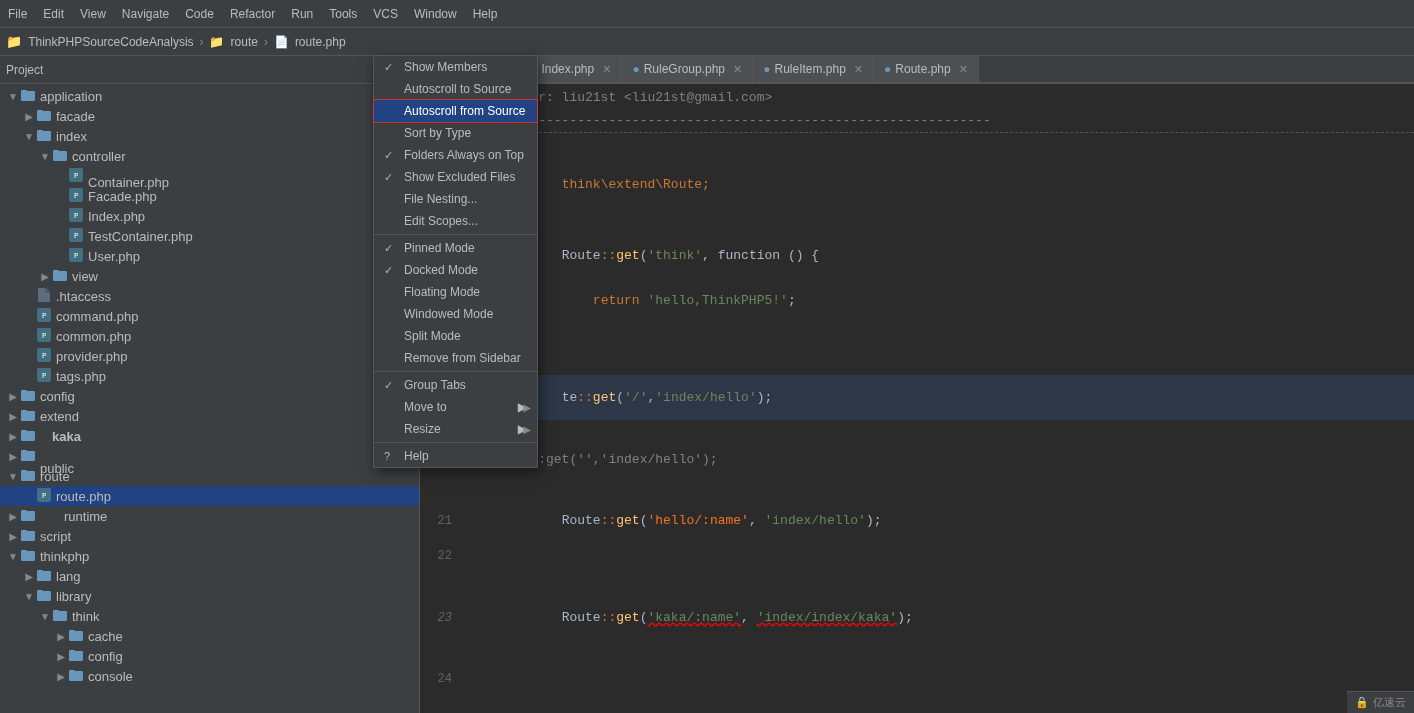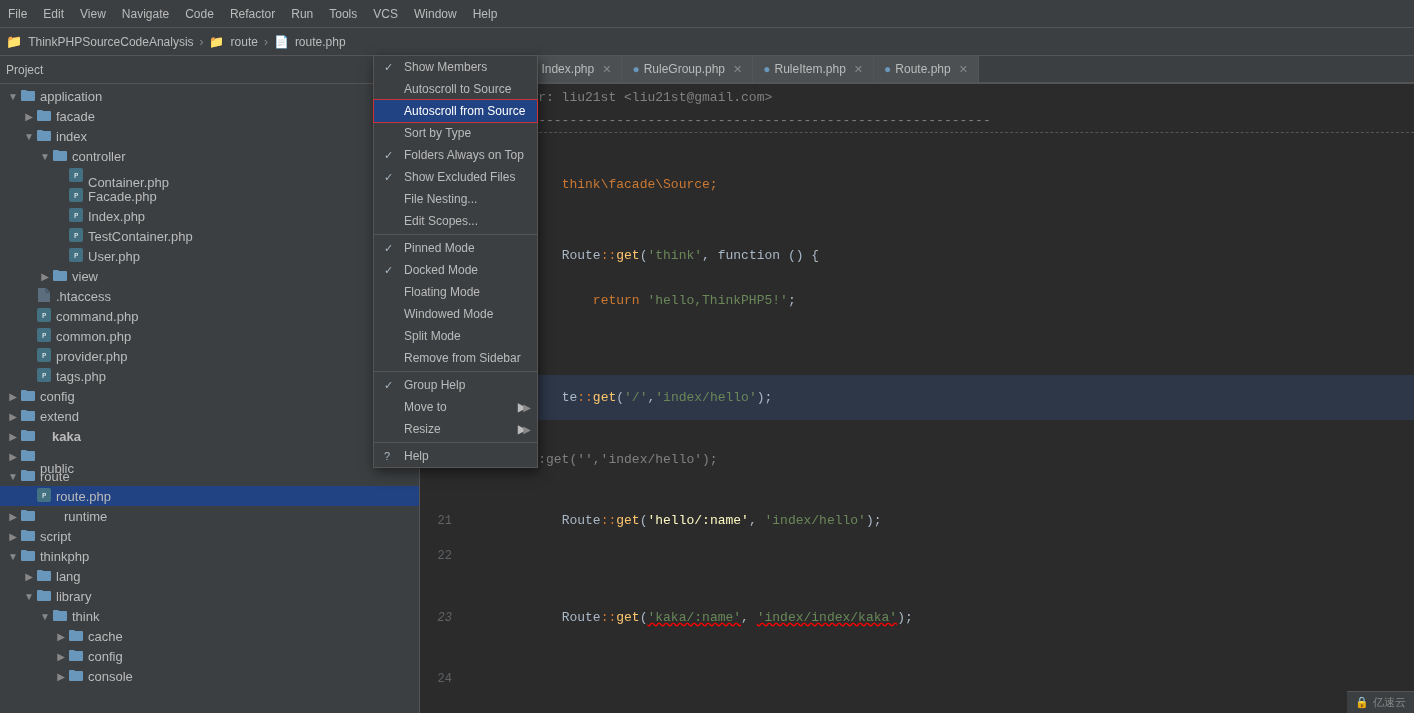--- a/index.html
+++ b/index.html
@@ -380,21 +380,21 @@
         </div>
 
         <div class="code-line" style="height:14px;">
           <span class="line-num"></span>
           <span class="code-text"></span>
         </div>
 
         <div class="code-line">
           <span class="line-num"></span>
           <span class="code-text">
-            <span style="color:#cc7832;">think\facade\Source;</span>
+            <span style="color:#cc7832;">think\extend\Route;</span>
           </span>
         </div>
 
         <div class="code-line" style="height:20px;">
           <span class="line-num"></span>
           <span class="code-text"></span>
         </div>
 
         <div class="code-line">
           <span class="line-num"></span>
@@ -438,21 +438,21 @@
         </div>
 
         <div class="code-line" style="height:18px;">
           <span class="line-num"></span>
           <span class="code-text"></span>
         </div>
 
         <div class="code-line">
           <span class="line-num" style="color:#606366;">21</span>
           <span class="code-text">
-            <span style="color:#a9b7c6;">Route</span><span style="color:#cc7832;">::</span><span style="color:#ffc66d;">get</span><span style="color:#a9b7c6;">(</span><span style="color:#fef9c3;">'hello/:name'</span><span style="color:#a9b7c6;">, </span><span style="color:#6a8759;">'index/hello'</span><span style="color:#a9b7c6;">);</span>
+            <span style="color:#a9b7c6;">Route</span><span style="color:#cc7832;">::</span><span style="color:#ffc66d;">get</span><span style="color:#a9b7c6;">(</span><span style="color:#f97316;">'hello/:name'</span><span style="color:#a9b7c6;">, </span><span style="color:#6a8759;">'index/hello'</span><span style="color:#a9b7c6;">);</span>
           </span>
         </div>
 
         <div class="code-line" style="height:18px;">
           <span class="line-num" style="color:#606366;">22</span>
           <span class="code-text"></span>
         </div>
         <div class="code-line" style="height:18px;">
           <span class="line-num"></span>
           <span class="code-text"></span>
@@ -544,21 +544,21 @@
     <span class="check"></span>
     <span class="label">Split Mode</span>
   </div>
   <div class="dd-item">
     <span class="check"></span>
     <span class="label">Remove from Sidebar</span>
   </div>
   <div class="dd-sep"></div>
   <div class="dd-item">
     <span class="check">✓</span>
-    <span class="label">Group Help</span>
+    <span class="label">Group Tabs</span>
   </div>
   <div class="dd-item has-sub">
     <span class="check"></span>
     <span class="label">Move to</span>
     <span>▶</span>
   </div>
   <div class="dd-item has-sub">
     <span class="check"></span>
     <span class="label">Resize</span>
     <span>▶</span>

